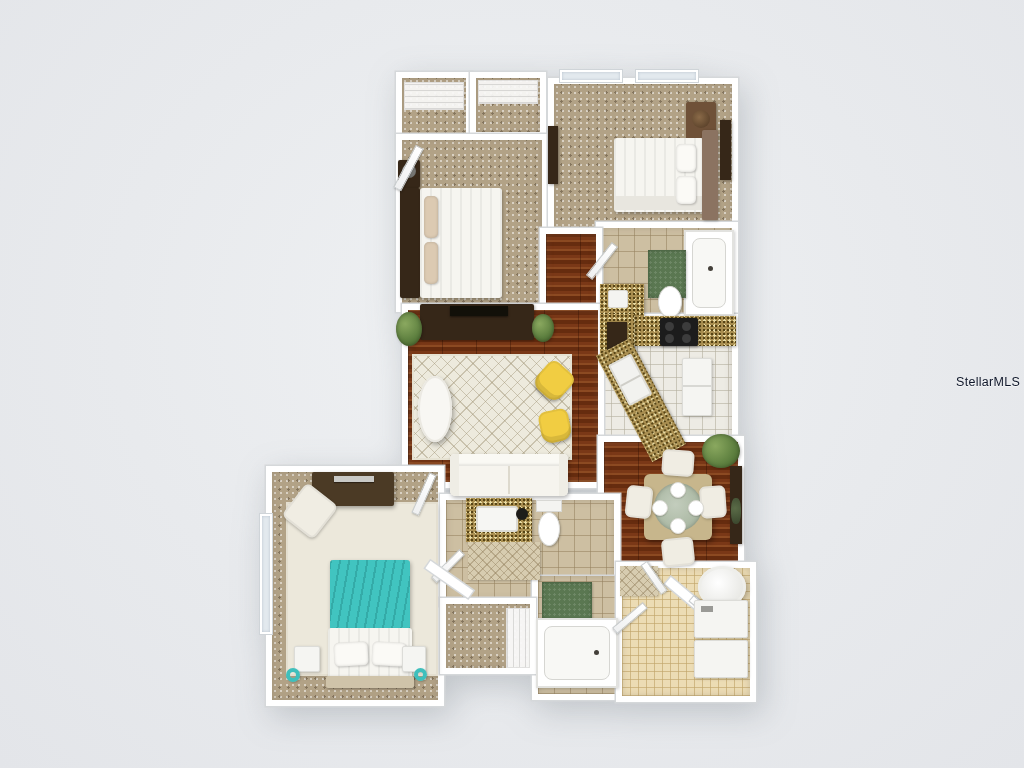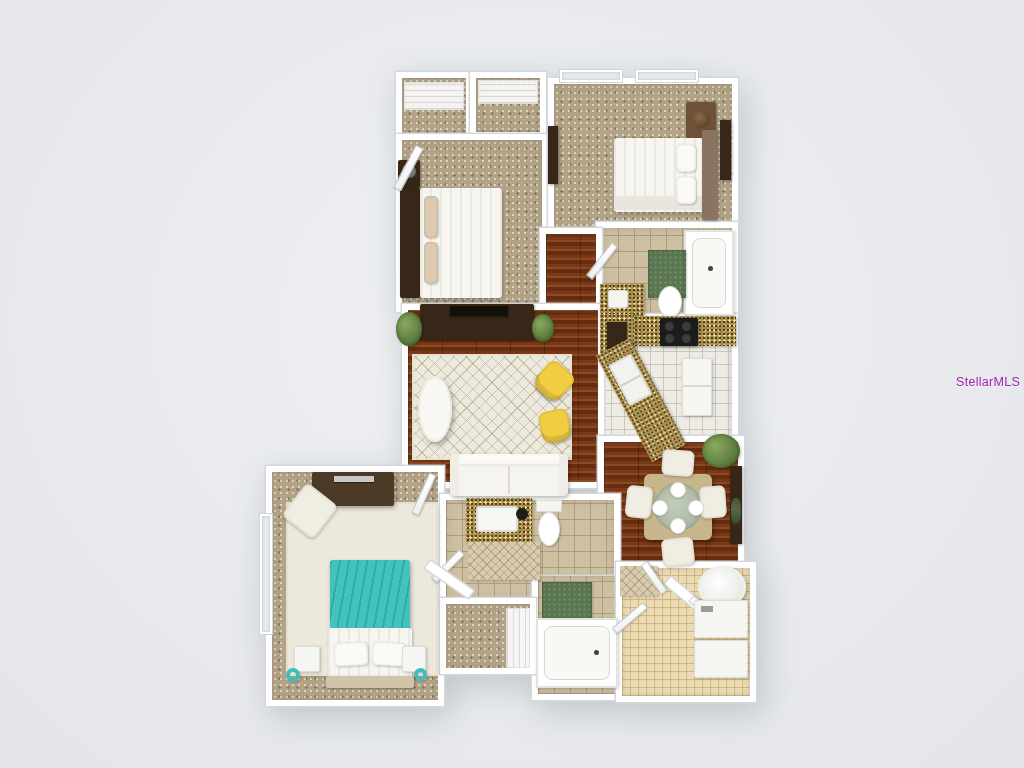--- a/index.html
+++ b/index.html
@@ -81,21 +81,21 @@
   .yellow-chair{background:#f1cd42;border-radius:8px 8px 11px 11px;
     box-shadow:inset 0 -6px 0 rgba(0,0,0,.1), inset 0 0 0 2px rgba(0,0,0,.06), 1px 2px 3px rgba(0,0,0,.3);}
   .cream{background:#f0ede3;box-shadow:inset 0 0 0 2px rgba(0,0,0,.05),1px 1px 3px rgba(0,0,0,.25);border-radius:6px;}
   .appl{background:#f5f5f2;border:1px solid #dcdcd8;border-radius:2px;box-shadow:1px 1px 3px rgba(0,0,0,.22);}
   .tub{background:#ffffff;border:2px solid #e2e2df;box-shadow:1px 1px 3px rgba(0,0,0,.2);}
   .tub-inner{position:absolute;inset:6px;background:#f8f8f5;border:1.5px solid #d6d6d2;border-radius:8px;}
   .drain{position:absolute;width:5px;height:5px;border-radius:50%;background:#44403a;}
   .toilet-bowl{background:#ffffff;border-radius:50%;border:1px solid #dadad6;box-shadow:1px 1px 2px rgba(0,0,0,.25);}
   .toilet-tank{background:#f4f4f1;border:1px solid #d8d8d4;}
   .plate{background:#ffffff;border:1.5px solid #dddcd6;border-radius:50%;box-shadow:0 1px 1px rgba(0,0,0,.15);}
-  #watermark{position:absolute;color:#a21caf;font-size:12.5px;letter-spacing:.3px;
+  #watermark{position:absolute;color:#0f172a;font-size:12.5px;letter-spacing:.3px;
     text-shadow:0 1px 0 rgba(255,255,255,.7);user-select:none;}
 </style>
 </head>
 <body>
 
 <div id="plan">
 
   <div class="room floor-carpet" style="left:396px;top:72px;width:76px;height:78px;"></div>
   <div class="room floor-carpet" style="left:470px;top:72px;width:76px;height:66px;"></div>
   <div class="room floor-carpet" style="left:396px;top:134px;width:152px;height:178px;"></div>

